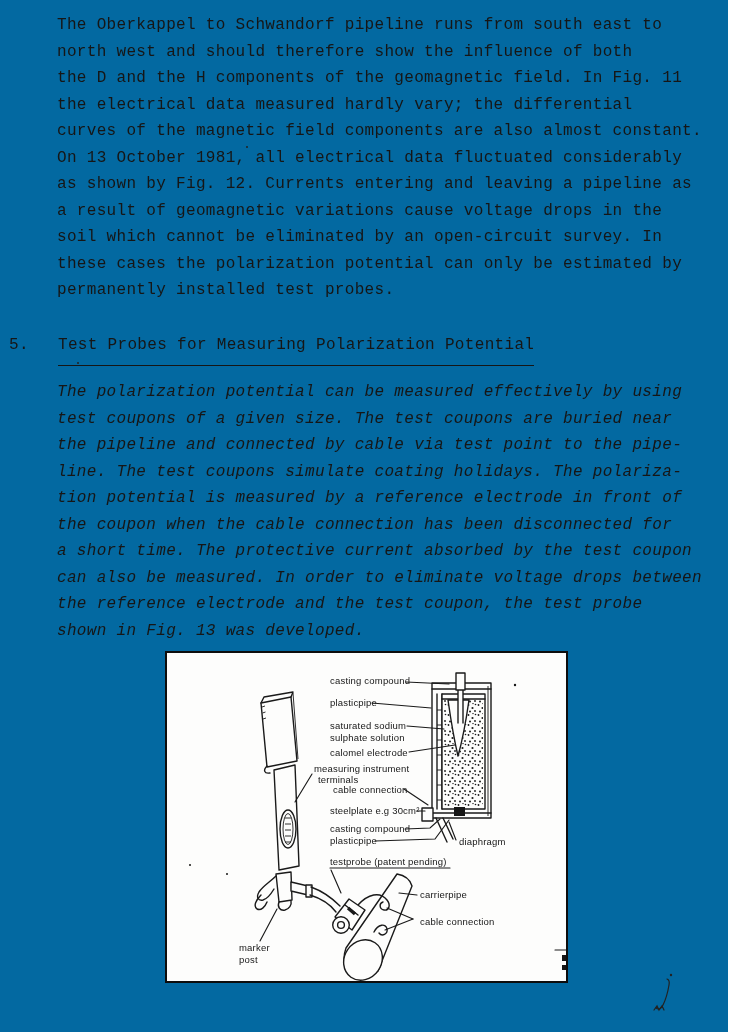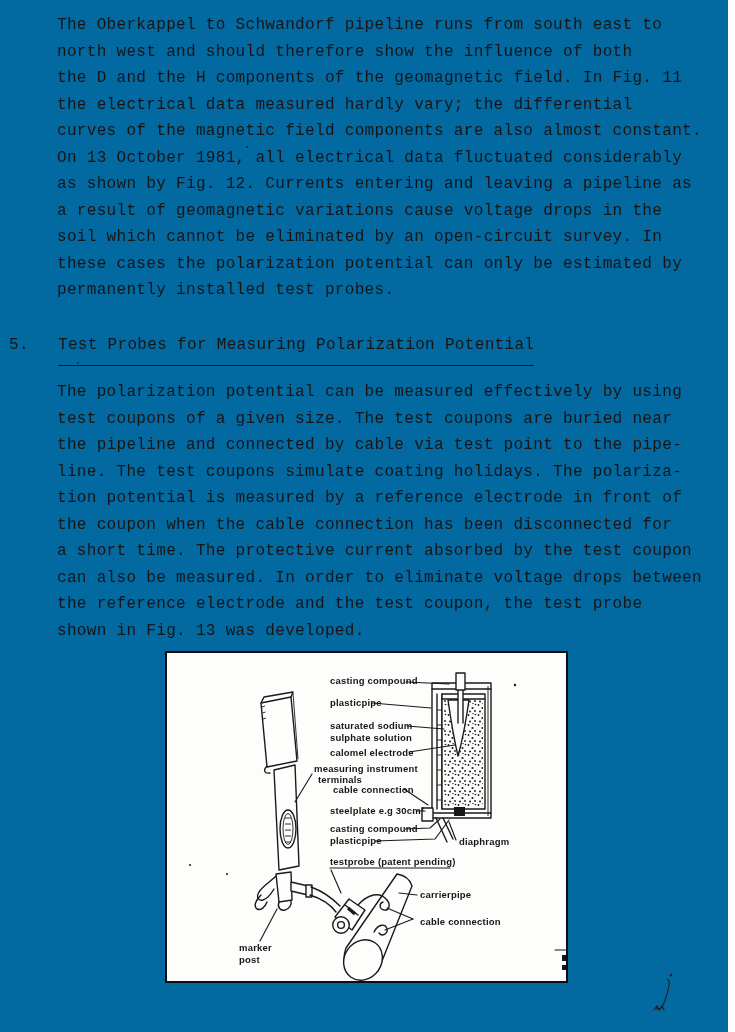--- a/index.html
+++ b/index.html
@@ -32,21 +32,20 @@
     padding-bottom:11px;
     white-space:pre;
   }
   .figure-box{
     position:absolute;
     left:165px;top:651px;
     width:403px;height:332px;
     border:2px solid #0d0d0d;
     box-sizing:border-box;
     background:#fdfdfc;
-    font-weight:bold;
   }
   .caption{
     position:absolute;
     left:62px;top:1000px;
     font-size:16px;letter-spacing:0.32px;
     white-space:pre;
     margin-top:33px;
   }
   .speck{position:absolute;width:3px;height:3px;background:#222;border-radius:50%;}
   .handwriting{position:absolute;left:640px;top:970px;}
@@ -75,21 +74,21 @@
 as shown by Fig. 12. Currents entering and leaving a pipeline as
 a result of geomagnetic variations cause voltage drops in the
 soil which cannot be eliminated by an open-circuit survey. In
 these cases the polarization potential can only be estimated by
 permanently installed test probes.</div>
 
   <div class="section-number">5.</div>
 
   <div class="section-heading">Test Probes for Measuring Polarization Potential</div>
 
-  <div class="body-text" style="left:57px;top:379px;width:670px;">The polarization potential can be measured effectively by using
+  <div class="body-text" style="left:57px;top:379px;width:670px;font-style:italic;">The polarization potential can be measured effectively by using
 test coupons of a given size. The test coupons are buried near
 the pipeline and connected by cable via test point to the pipe-
 line. The test coupons simulate coating holidays. The polariza-
 tion potential is measured by a reference electrode in front of
 the coupon when the cable connection has been disconnected for
 a short time. The protective current absorbed by the test coupon
 can also be measured. In order to eliminate voltage drops between
 the reference electrode and the test coupon, the test probe
 shown in Fig. 13 was developed.</div>
 

